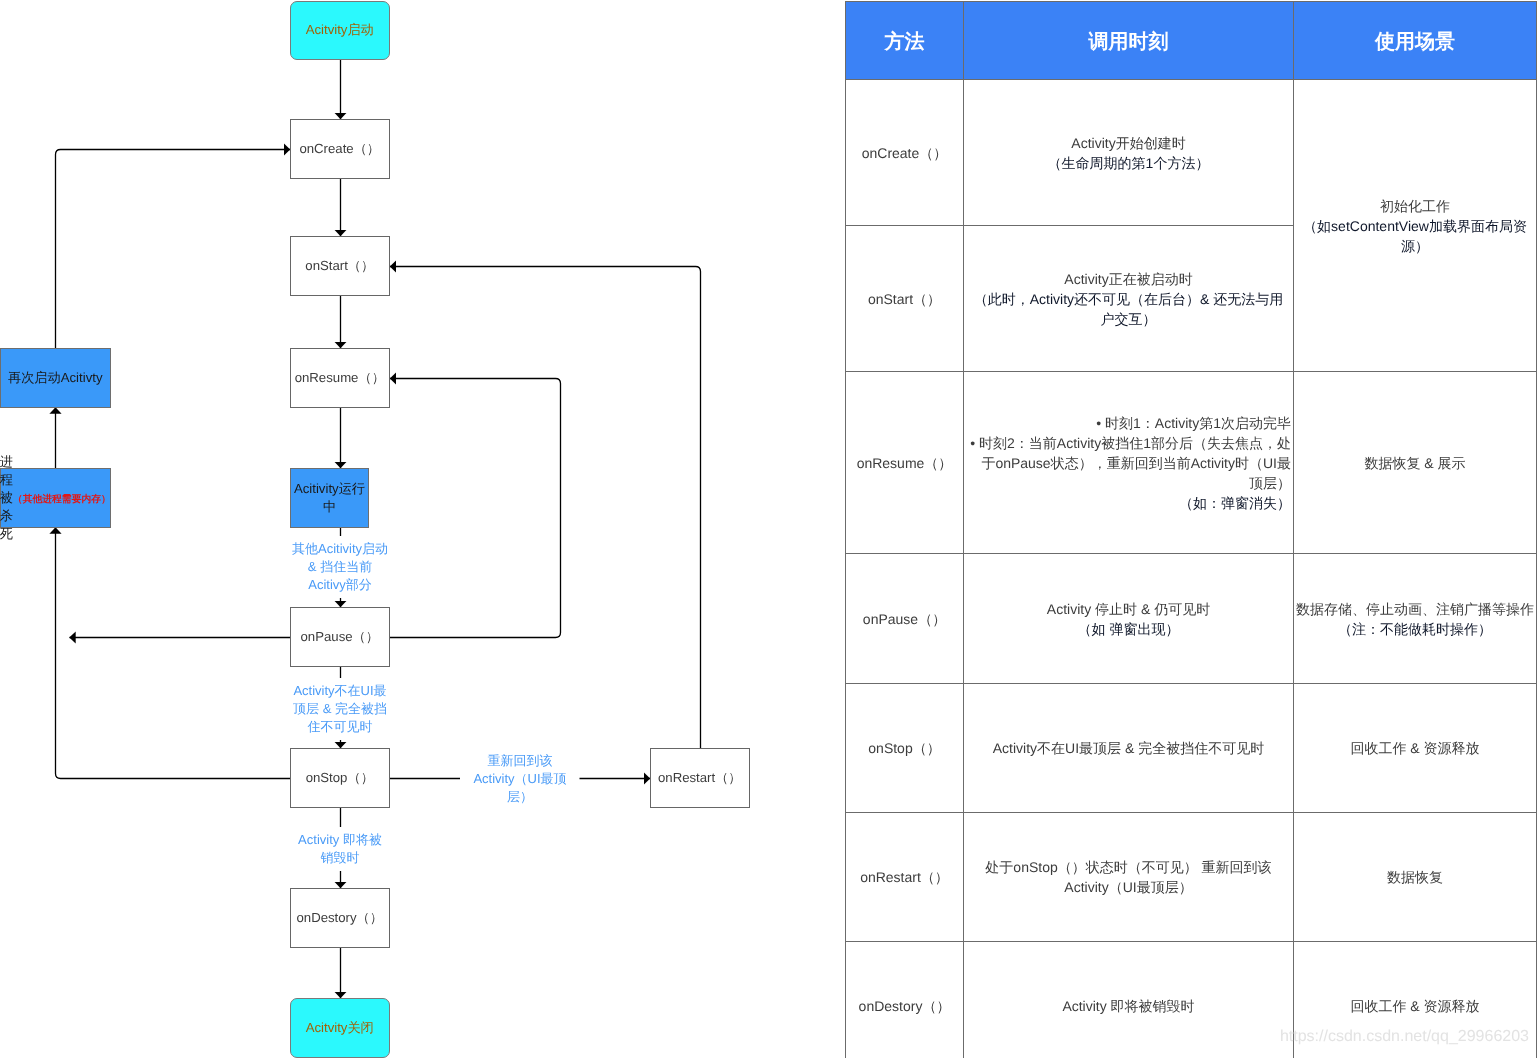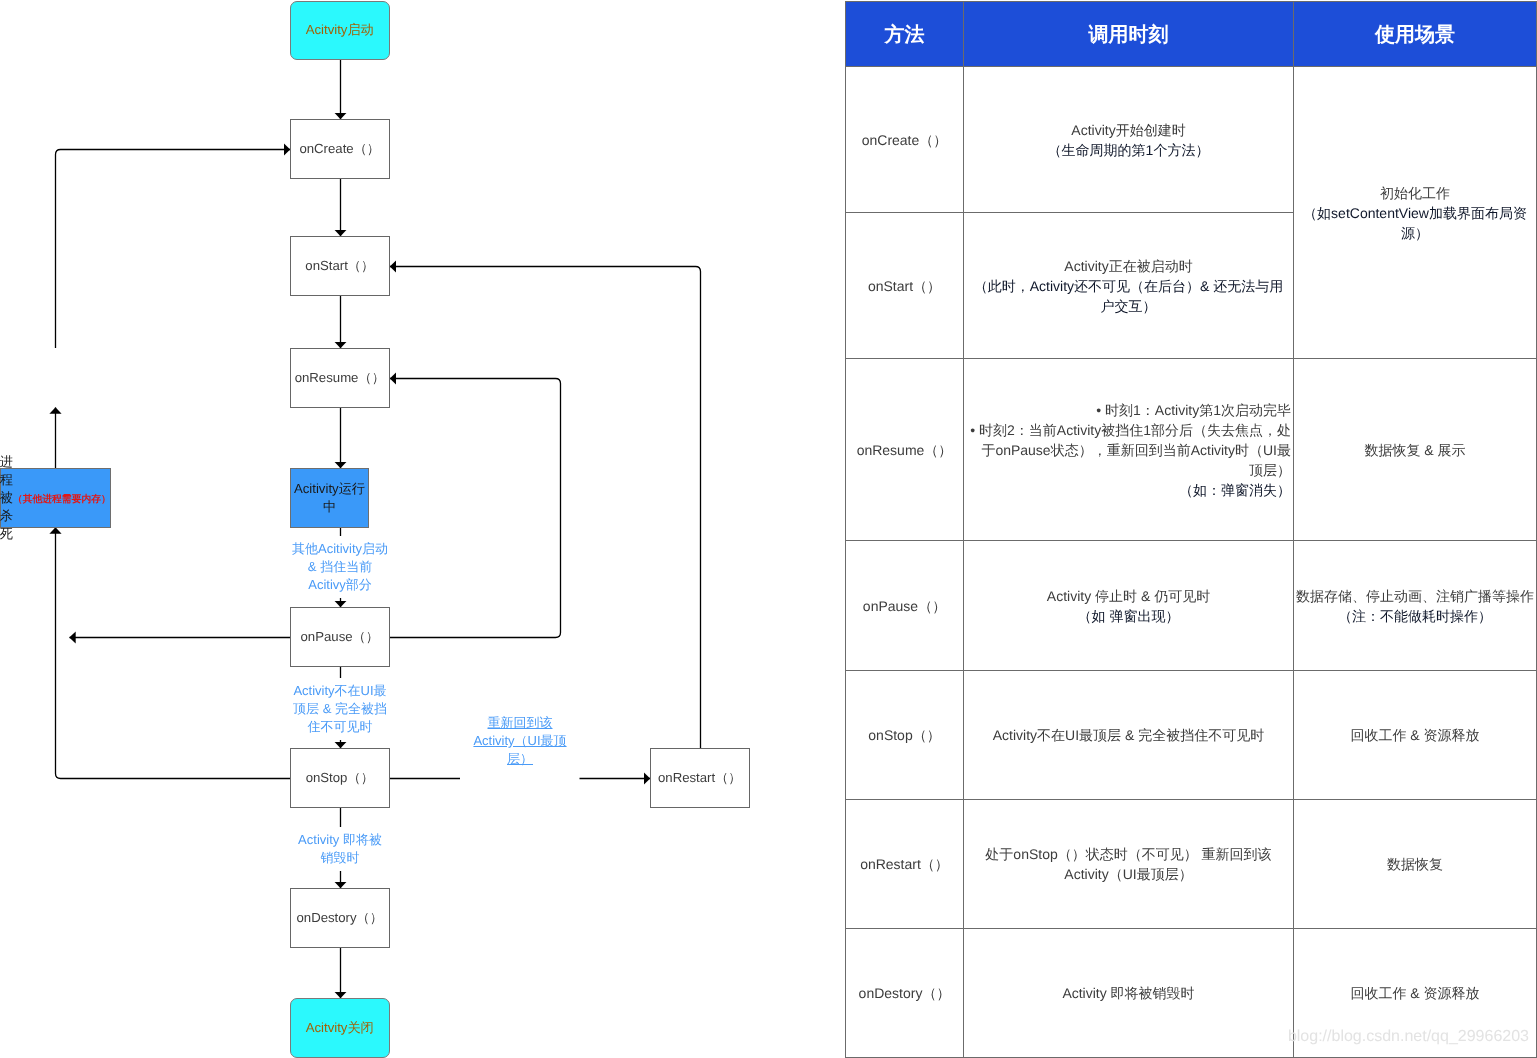--- a/index.html
+++ b/index.html
@@ -21,21 +21,21 @@
   .lbl{position:absolute;color:#4A9BF7;font-size:13px;line-height:18px;text-align:center;
        background:#ffffff;padding:4px 0;margin-top:-4px;}
   svg.edges{position:absolute;left:0;top:0;width:840px;height:1058px;overflow:visible;}
 
   
   .tbl{position:absolute;left:845px;top:1px;width:692px;height:1056px;
        border-collapse:collapse;table-layout:fixed;}
   .tbl td,.tbl th{border:1px solid #6b6b6b;box-sizing:border-box;
         text-align:center;vertical-align:middle;color:#3c3c3c;
         font-size:14px;line-height:20px;padding:2px 2px;}
-  .tbl th{background:#1d4ed8;color:#ffffff;font-size:20px;font-weight:bold;height:65px;padding-top:4px;}
+  .tbl th{background:#3b82f6;color:#ffffff;font-size:20px;font-weight:bold;height:78px;padding-top:4px;}
   .r{color:#0f172a;}
   .l{text-align:right;}
   .nw{white-space:nowrap;}
   .wm{position:absolute;right:8px;bottom:12px;color:#e3e3e3;font-size:16px;}
 </style>
 </head>
 <body>
 
 <div id="root">
 
@@ -115,20 +115,23 @@
     </div>
 
     <div class="node term" style="left:290px;top:998px;width:99.5px;height:59.5px;">
       <span>Acitvity关闭</span>
     </div>
 
     <div class="node proc" style="left:650px;top:748px;width:99.5px;height:59.5px;">
       <span>onRestart（）</span>
     </div>
 
+    <div class="node state" style="left:0px;top:348px;width:110.5px;height:59.5px;">
+      <span>再次启动Acitivty</span>
+    </div>
 
     <div class="node state" style="left:0px;top:468px;width:110.5px;height:59.5px;flex-direction:row;">
       <span>进程被杀死</span>
       <span class="sub">（其他进程需要内存）</span>
     </div>
 
     <div class="lbl" style="left:291px;top:540px;width:98px;">
       <div>
           <div>其他Acitivity启动</div>
           <div>&amp; 挡住当前</div>
@@ -145,21 +148,21 @@
     </div>
 
     <div class="lbl" style="left:291px;top:830.5px;width:98px;">
       <div>
           <div>Activity 即将被</div>
           <div>销毁时</div>
         </div>
     </div>
 
 
-    <div class="lbl" style="left:471px;top:714px;width:98px;text-decoration:underline;">
+    <div class="lbl" style="left:471px;top:752px;width:98px;">
       <div>
           <div>重新回到该</div>
           <div>Activity（UI最顶</div>
           <div>层）</div>
         </div>
     </div>
 
   </div>
 
   <table class="tbl">
@@ -234,15 +237,15 @@
           <td>
             <div class="">Activity 即将被销毁时</div>
           </td>
           <td>
             <div class="">回收工作 &amp; 资源释放</div>
           </td>
         </tr>
       </tbody>
   </table>
 
-  <div class="wm">blog://blog.csdn.net/qq_29966203</div>
+  <div class="wm">https://csdn.csdn.net/qq_29966203</div>
 
 </div>
 
 </body></html>

